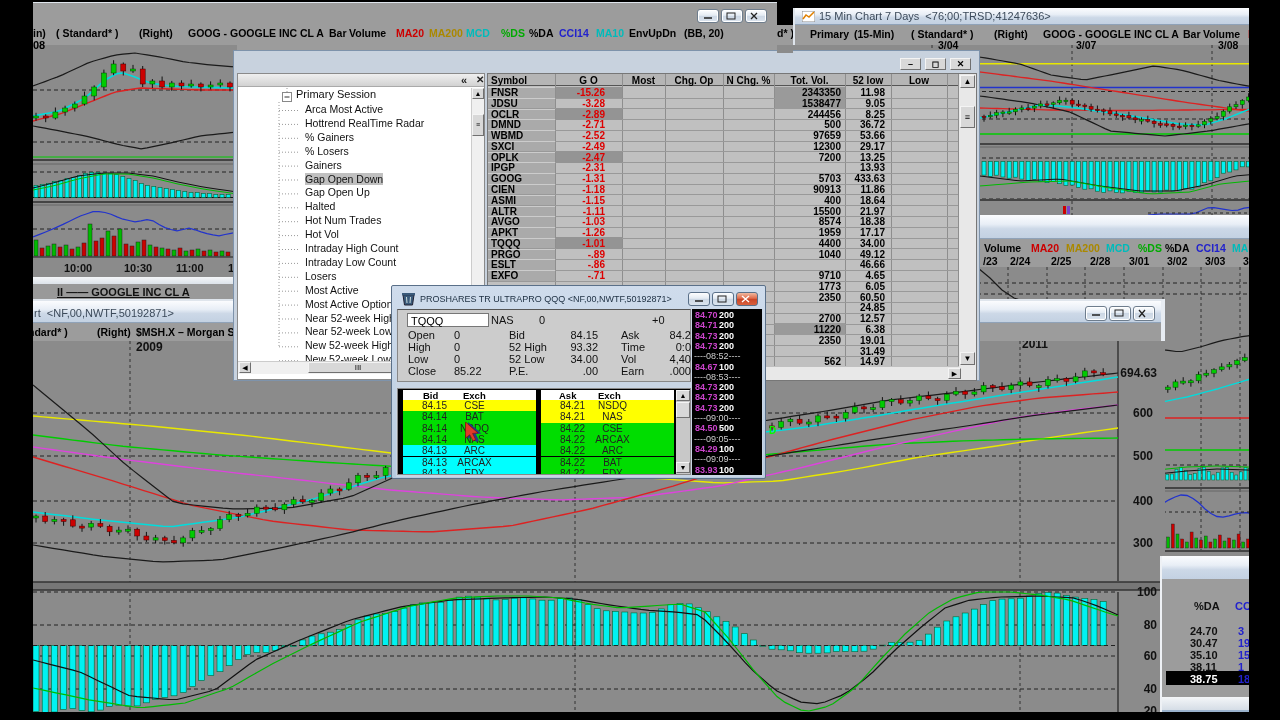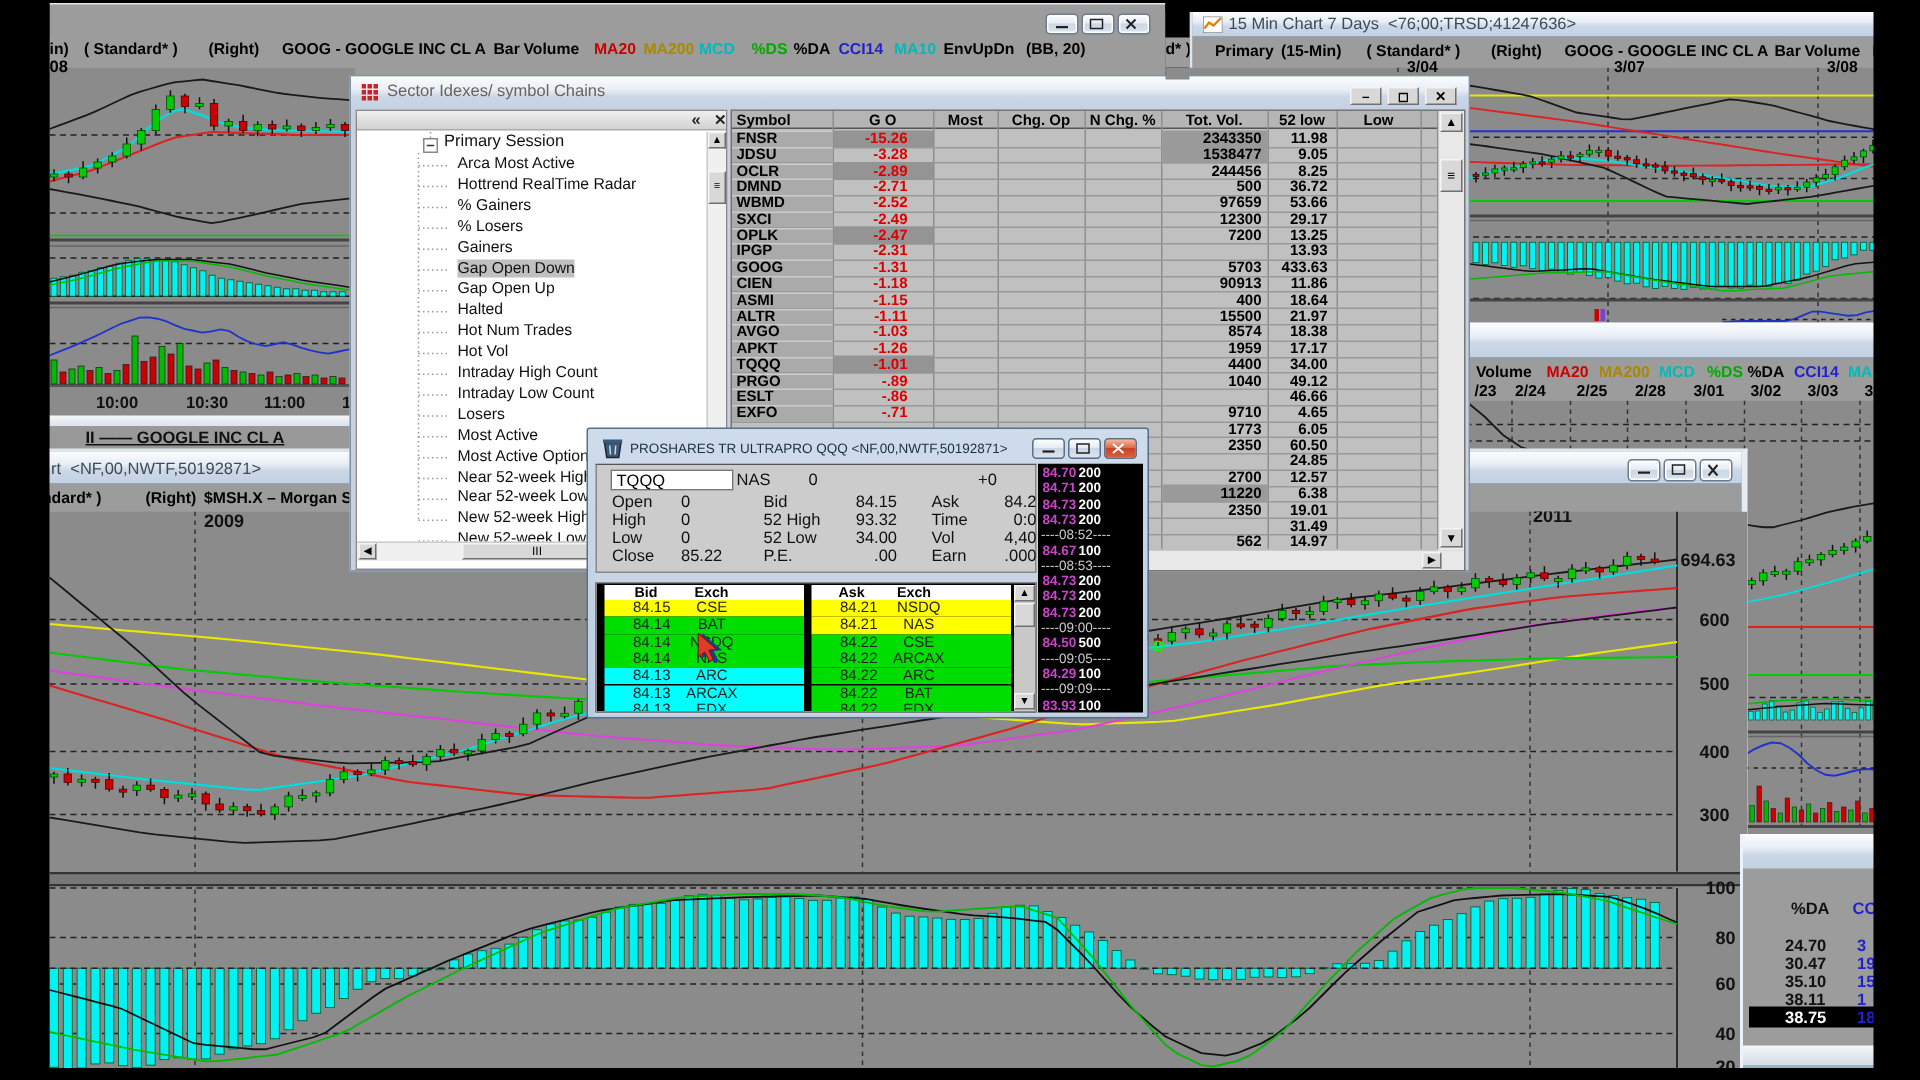--- a/index.html
+++ b/index.html
@@ -1023,34 +1023,20 @@
       <div class="row" style="left:76px;top:93px;font-size:11px;color:#2222cc;">15</div>
       <div class="row" style="left:28px;top:105px;font-size:11px;color:#111;">38.11</div>
       <div class="row" style="left:76px;top:105px;font-size:11px;color:#2222cc;">1</div>
       <div class="a" style="left:4px;top:115px;width:116px;height:14px;background:#000;"></div>
       <div class="row" style="left:28px;top:117px;font-size:11px;color:#fff;">38.75</div>
       <div class="row" style="left:76px;top:117px;font-size:11px;color:#2222cc;">18</div>
       <div class="a" style="left:0px;top:141px;width:120px;height:13px;background:linear-gradient(#f4f6f8,#d5dde6);"></div>
       <div class="a" style="left:0px;top:154px;width:120px;height:2px;background:#9ab2cc;"></div>
     </div>
     <div class="a" style="left:233px;top:50px;width:747px;height:331px;background:#c8d2de;border:1px solid #7e93ab;">
-      <div class="a tb" style="left:0;top:0;width:745px;height:22px;">
-        <svg class="a" style="left:7px;top:5px;" width="12" height="12">
-          <rect x="0" y="0" width="3" height="3" fill="#c22"></rect>
-          <rect x="4" y="0" width="3" height="3" fill="#c22"></rect>
-          <rect x="8" y="0" width="3" height="3" fill="#c22"></rect>
-          <rect x="0" y="4" width="3" height="3" fill="#c22"></rect>
-          <rect x="4" y="4" width="3" height="3" fill="#c22"></rect>
-          <rect x="8" y="4" width="3" height="3" fill="#c22"></rect>
-          <rect x="0" y="8" width="3" height="3" fill="#c22"></rect>
-          <rect x="4" y="8" width="3" height="3" fill="#c22"></rect>
-          <rect x="8" y="8" width="3" height="3" fill="#c22"></rect>
-        </svg>
-        <div class="a" style="left:24px;top:4px;font-size:11px;color:#6b625a;">Sector Idexes/ symbol Chains</div>
-      </div>
       <div class="b9" style="left:666px;top:7px;width:21px;height:12px;font-size:9px;line-height:11px;font-weight:bold;">–</div>
       <div class="b9" style="left:691px;top:7px;width:21px;height:12px;font-size:9px;line-height:11px;font-weight:bold;">◻</div>
       <div class="b9" style="left:716px;top:7px;width:21px;height:12px;font-size:9px;line-height:11px;font-weight:bold;">✕</div>
       <div class="a" style="left:3px;top:22px;width:248px;height:307px;background:#fff;border:1px solid #8a8a8a;overflow:hidden;">
         <div class="a" style="left:0;top:0;width:246px;height:13px;background:linear-gradient(#efefef,#d2d2d2);border-bottom:1px solid #aaa;">
           <span style="position:absolute;left:223px;top:0px;font-size:11px;font-weight:bold;color:#222;">«</span>
           <span style="position:absolute;left:238px;top:0px;font-size:10px;font-weight:bold;color:#222;">✕</span>
         </div>
         <svg class="a" style="left:0px;top:14px;" width="232" height="275">
           <line x1="41" y1="14" x2="41" y2="260" stroke="#999" stroke-dasharray="1,2"></line>

